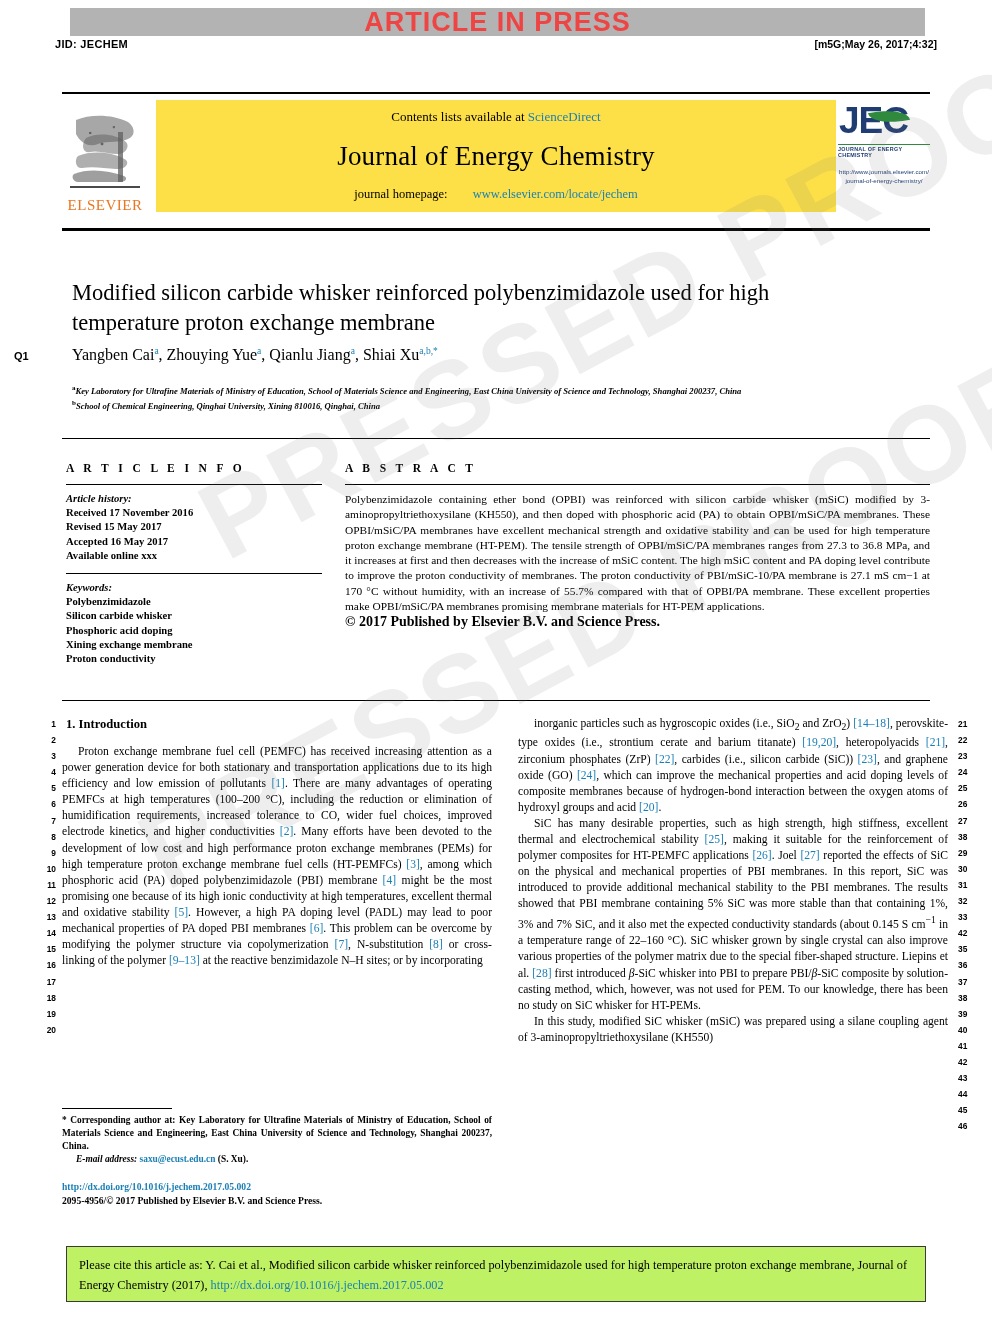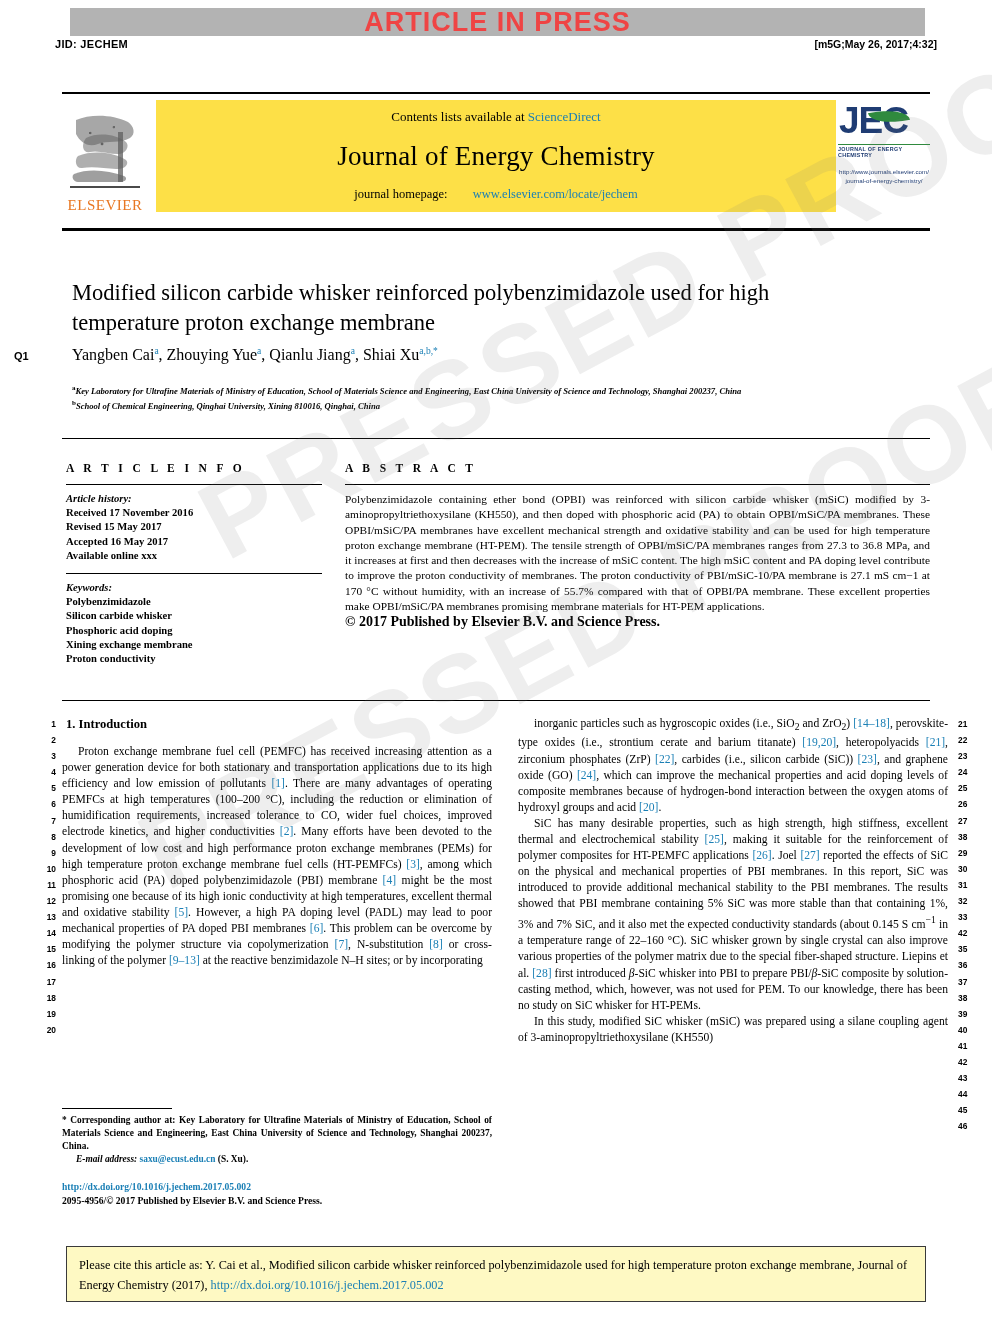--- a/index.html
+++ b/index.html
@@ -195,21 +195,21 @@
   .footnote a{color:#1a7fb5;text-decoration:none;}
   .doiblock{
     position:absolute;left:62px;top:1180px;width:430px;
     font-size:9.6px;line-height:13.6px;font-weight:700;
   }
   .doiblock .doi{color:#1a7fb5;}
 
   
   .citebox{
     position:absolute;left:66px;top:1246px;width:860px;height:56px;
-    background:#fef9c3;border:1px solid #3a3a3a;box-sizing:border-box;
+    background:#bef264;border:1px solid #3a3a3a;box-sizing:border-box;
     padding:8px 12px;
     font-size:12.3px;line-height:20px;
   }
   .citebox a{color:#1a7fb5;text-decoration:none;}
 </style>
 </head>
 <body>
 
 <div class="page">
 

